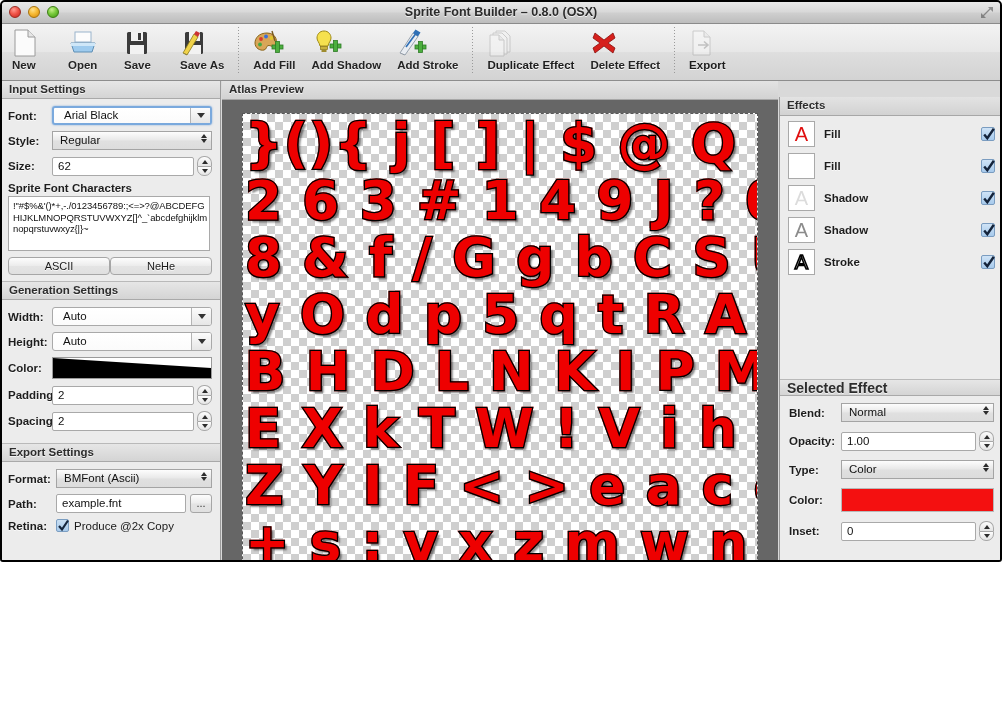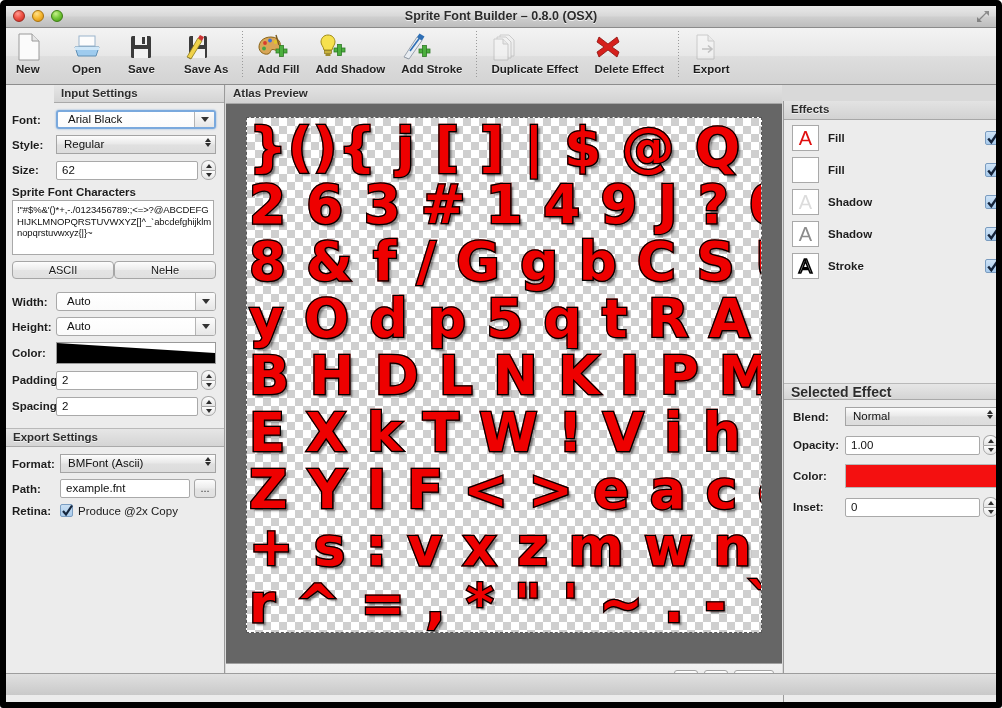--- a/index.html
+++ b/index.html
@@ -4,23 +4,23 @@
 <title>Sprite Font Builder</title>
 <style>
   html,body{margin:0;padding:0;background:#ffffff;}
   body{
     width:1002px;height:708px;overflow:hidden;
     font-family:"Liberation Sans","DejaVu Sans",sans-serif;
     font-size:11px;color:#1a1a1a;
     -webkit-font-smoothing:antialiased;
   }
   .window{
-    position:absolute;left:0;top:0;width:1002px;height:708px;
+    position:absolute;left:0;top:0;width:1002px;height:562px;
     box-sizing:border-box;
-    border:6px solid #000000;
+    border:2px solid #000000;
     border-radius:5px 5px 3px 3px;
     background:#ececec;
     overflow:hidden;
   }
 
   
   .titlebar{
     position:relative;height:21px;
     background:linear-gradient(to bottom,#e9e9e9 0%,#d8d8d8 48%,#cfcfcf 52%,#bdbdbd 100%);
     border-bottom:1px solid #8b8b8b;
@@ -79,21 +79,21 @@
     position:absolute;left:0;top:0;width:219px;height:610px;
     background:#ececec;border-right:1px solid #9a9a9a;box-sizing:border-box;
   }
   .sec-head{
     height:17px;line-height:16px;padding-left:7px;
     font-size:11.5px;font-weight:bold;color:#2d2d2d;
     background:linear-gradient(to bottom,#e6e6e6 0%,#d4d4d4 100%);
     border-top:1px solid #b9b9b9;border-bottom:1px solid #a9a9a9;
     text-shadow:0 1px 0 rgba(255,255,255,.7);
   }
-  .sec-head.first{border-top:none;margin-left:48px;}
+  .sec-head.first{border-top:none;}
   .form{padding:7px 8px 6px 6px;}
   .row{display:flex;align-items:center;margin-bottom:6px;}
   .row .lbl{
     font-size:11.5px;font-weight:bold;color:#1d1d1d;width:44px;flex:none;
     text-shadow:0 1px 0 rgba(255,255,255,.7);
   }
   .row .lbl.w48{width:48px;}
 
   .combo{
     flex:1;height:19px;position:relative;box-sizing:border-box;
@@ -477,20 +477,21 @@
 
         <div class="chars-label">Sprite Font Characters</div>
         <div class="chars-box">!"#$%&amp;'()*+,-./0123456789:;&lt;=&gt;?@ABCDEFGHIJKLMNOPQRSTUVWXYZ[]^_`abcdefghijklmnopqrstuvwxyz{|}~</div>
 
         <div class="btn-row">
           <div class="pbtn">ASCII</div>
           <div class="pbtn">NeHe</div>
         </div>
       </div>
 
+      <div class="sec-head">Generation Settings</div>
       <div class="form">
 
         <div class="row">
           <div class="lbl">Width:</div>
           <div class="combo">
             <span>Auto</span>
             <span class="caret">
                 <span class="caret-tri"></span>
               </span>
           </div>
@@ -690,20 +691,30 @@
           <div class="stepper">
             <div>
                 <span class="up-tri"></span>
               </div>
             <div>
                 <span class="dn-tri"></span>
               </div>
           </div>
         </div>
 
+        <div class="row">
+          <div class="lbl">Type:</div>
+          <div class="popup">
+            <span>Color</span>
+            <span class="stepperbox">
+              <span class="up-tri"></span>
+                <span class="dn-tri"></span>
+            </span>
+          </div>
+        </div>
 
         <div class="row">
           <div class="lbl">Color:</div>
           <div class="bigswatch" style="background: rgb(244, 16, 16);"></div>
         </div>
 
         <div class="row">
           <div class="lbl">Inset:</div>
           <div class="txt">0</div>
           <div class="stepper">

